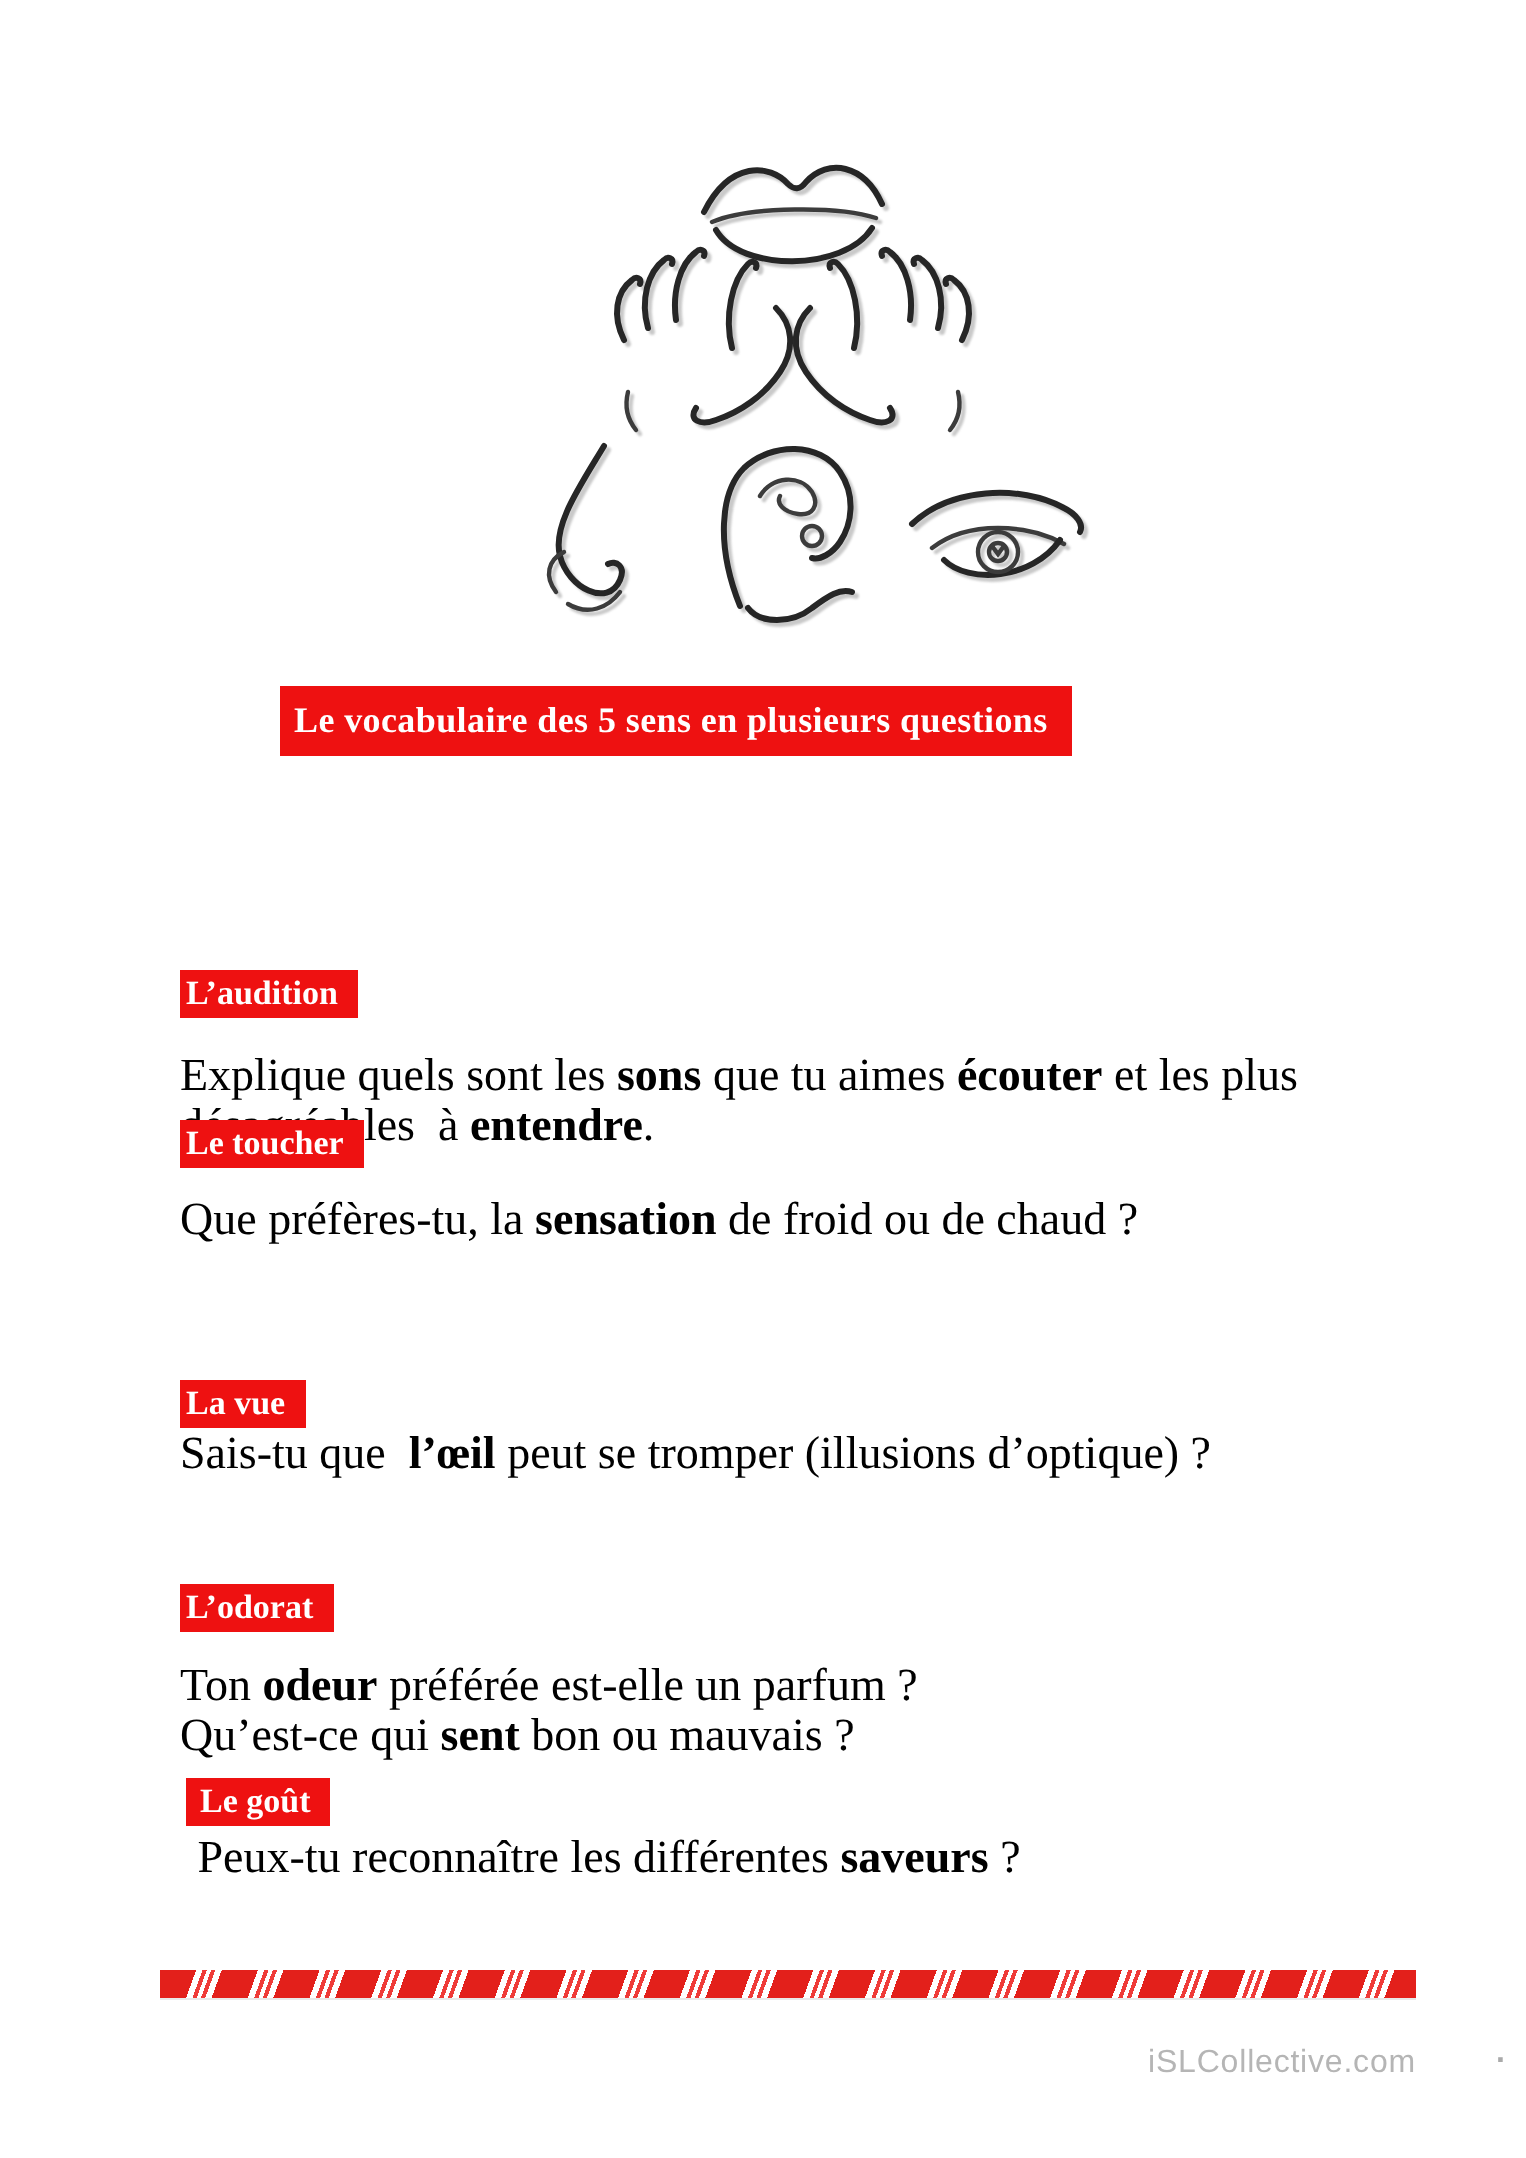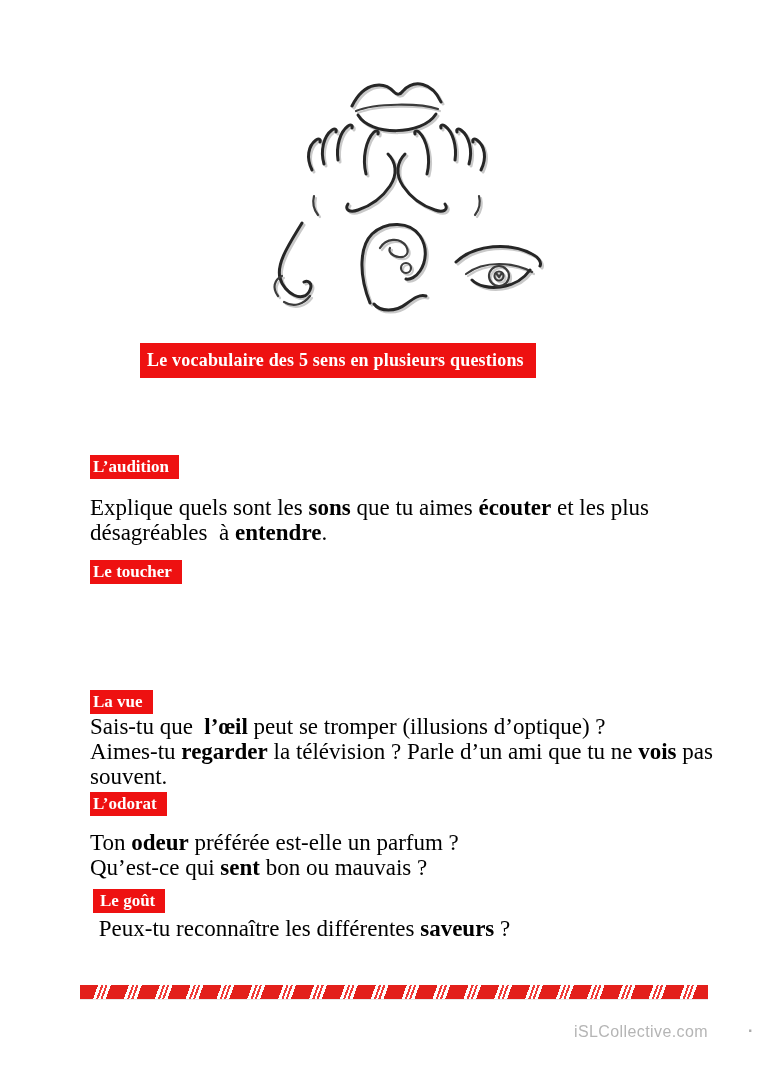--- a/index.html
+++ b/index.html
@@ -110,38 +110,38 @@
         <path class="sketch" d="M202,222 C214,234 246,232 260,212"></path>
         <circle class="sketch-thin" cx="229" cy="218" r="10"></circle>
         <circle class="sketch-thin" cx="229" cy="218" r="4.5"></circle>
         <path class="sketch-thin" d="M226,215 L229,219 L232,215"></path>
       </g>
     </svg>
   </figure>
 
   <h1 class="banner">Le vocabulaire des 5 sens en plusieurs questions</h1>
 
-  <section class="sec" style="top:455px">
+  <section class="sec" style="top:485px">
     <span class="hl">L’audition</span>
     <div class="lines" style="margin-top:16px">
         <p class="qline"><span>Explique quels sont les </span><b>sons</b><span> que tu aimes </span><b>écouter</b><span> et les plus désagréables  à </span><b>entendre</b><span>.</span></p>
       </div>
   </section>
 
   <section class="sec" style="top:560px">
     <span class="hl">Le toucher</span>
     <div class="lines" style="margin-top:13px">
+        <p class="qline"><span>Que préfères-tu, la </span><b>sensation</b><span> de froid ou de chaud ?</span></p>
       </div>
   </section>
 
   <section class="sec" style="top:690px">
     <span class="hl">La vue</span>
     <div class="lines" style="margin-top:0px">
         <p class="qline"><span>Sais-tu que  </span><b>l’œil</b><span> peut se tromper (illusions d’optique) ?</span></p>
-        <p class="qline"><span>Aimes-tu </span><b>regarder</b><span> la télévision ? Parle d’un ami que tu ne </span><b>vois</b><span> pas souvent.</span></p>
       </div>
   </section>
 
   <section class="sec" style="top:792px">
     <span class="hl">L’odorat</span>
     <div class="lines" style="margin-top:14px">
         <p class="qline"><span>Ton </span><b>odeur</b><span> préférée est-elle un parfum ?</span></p>
         <p class="qline"><span>Qu’est-ce qui </span><b>sent</b><span> bon ou mauvais ?</span></p>
       </div>
   </section>

